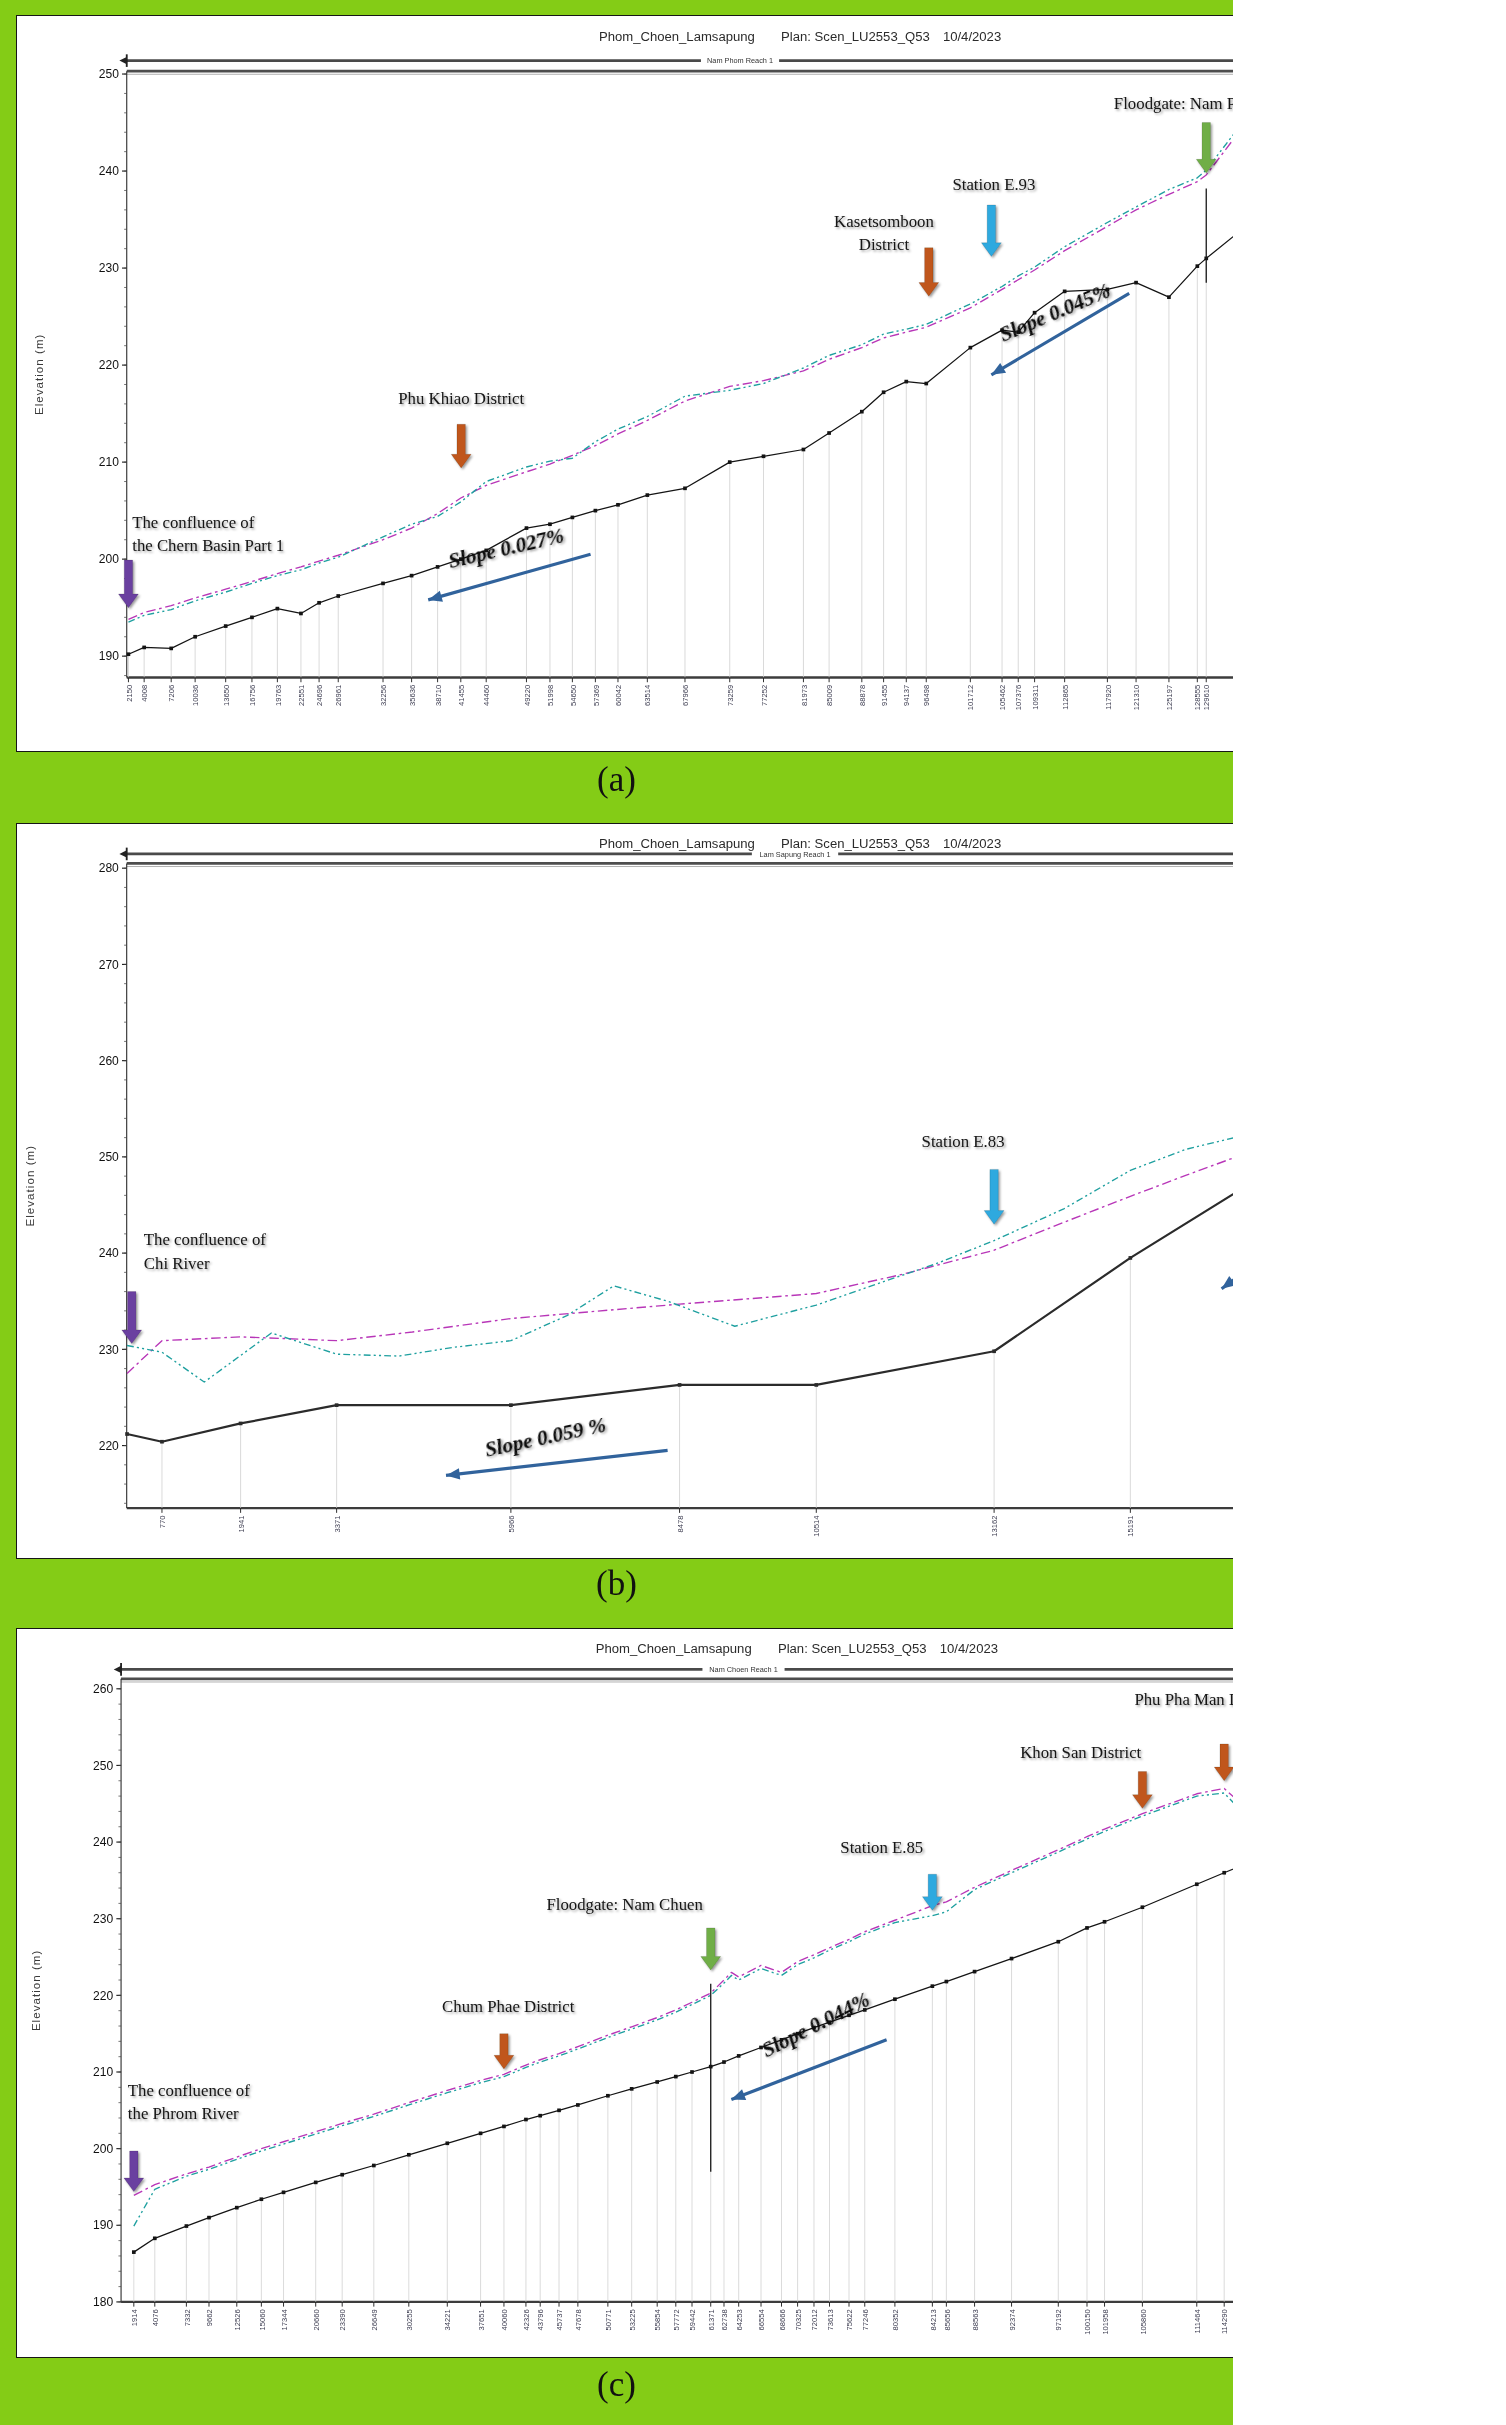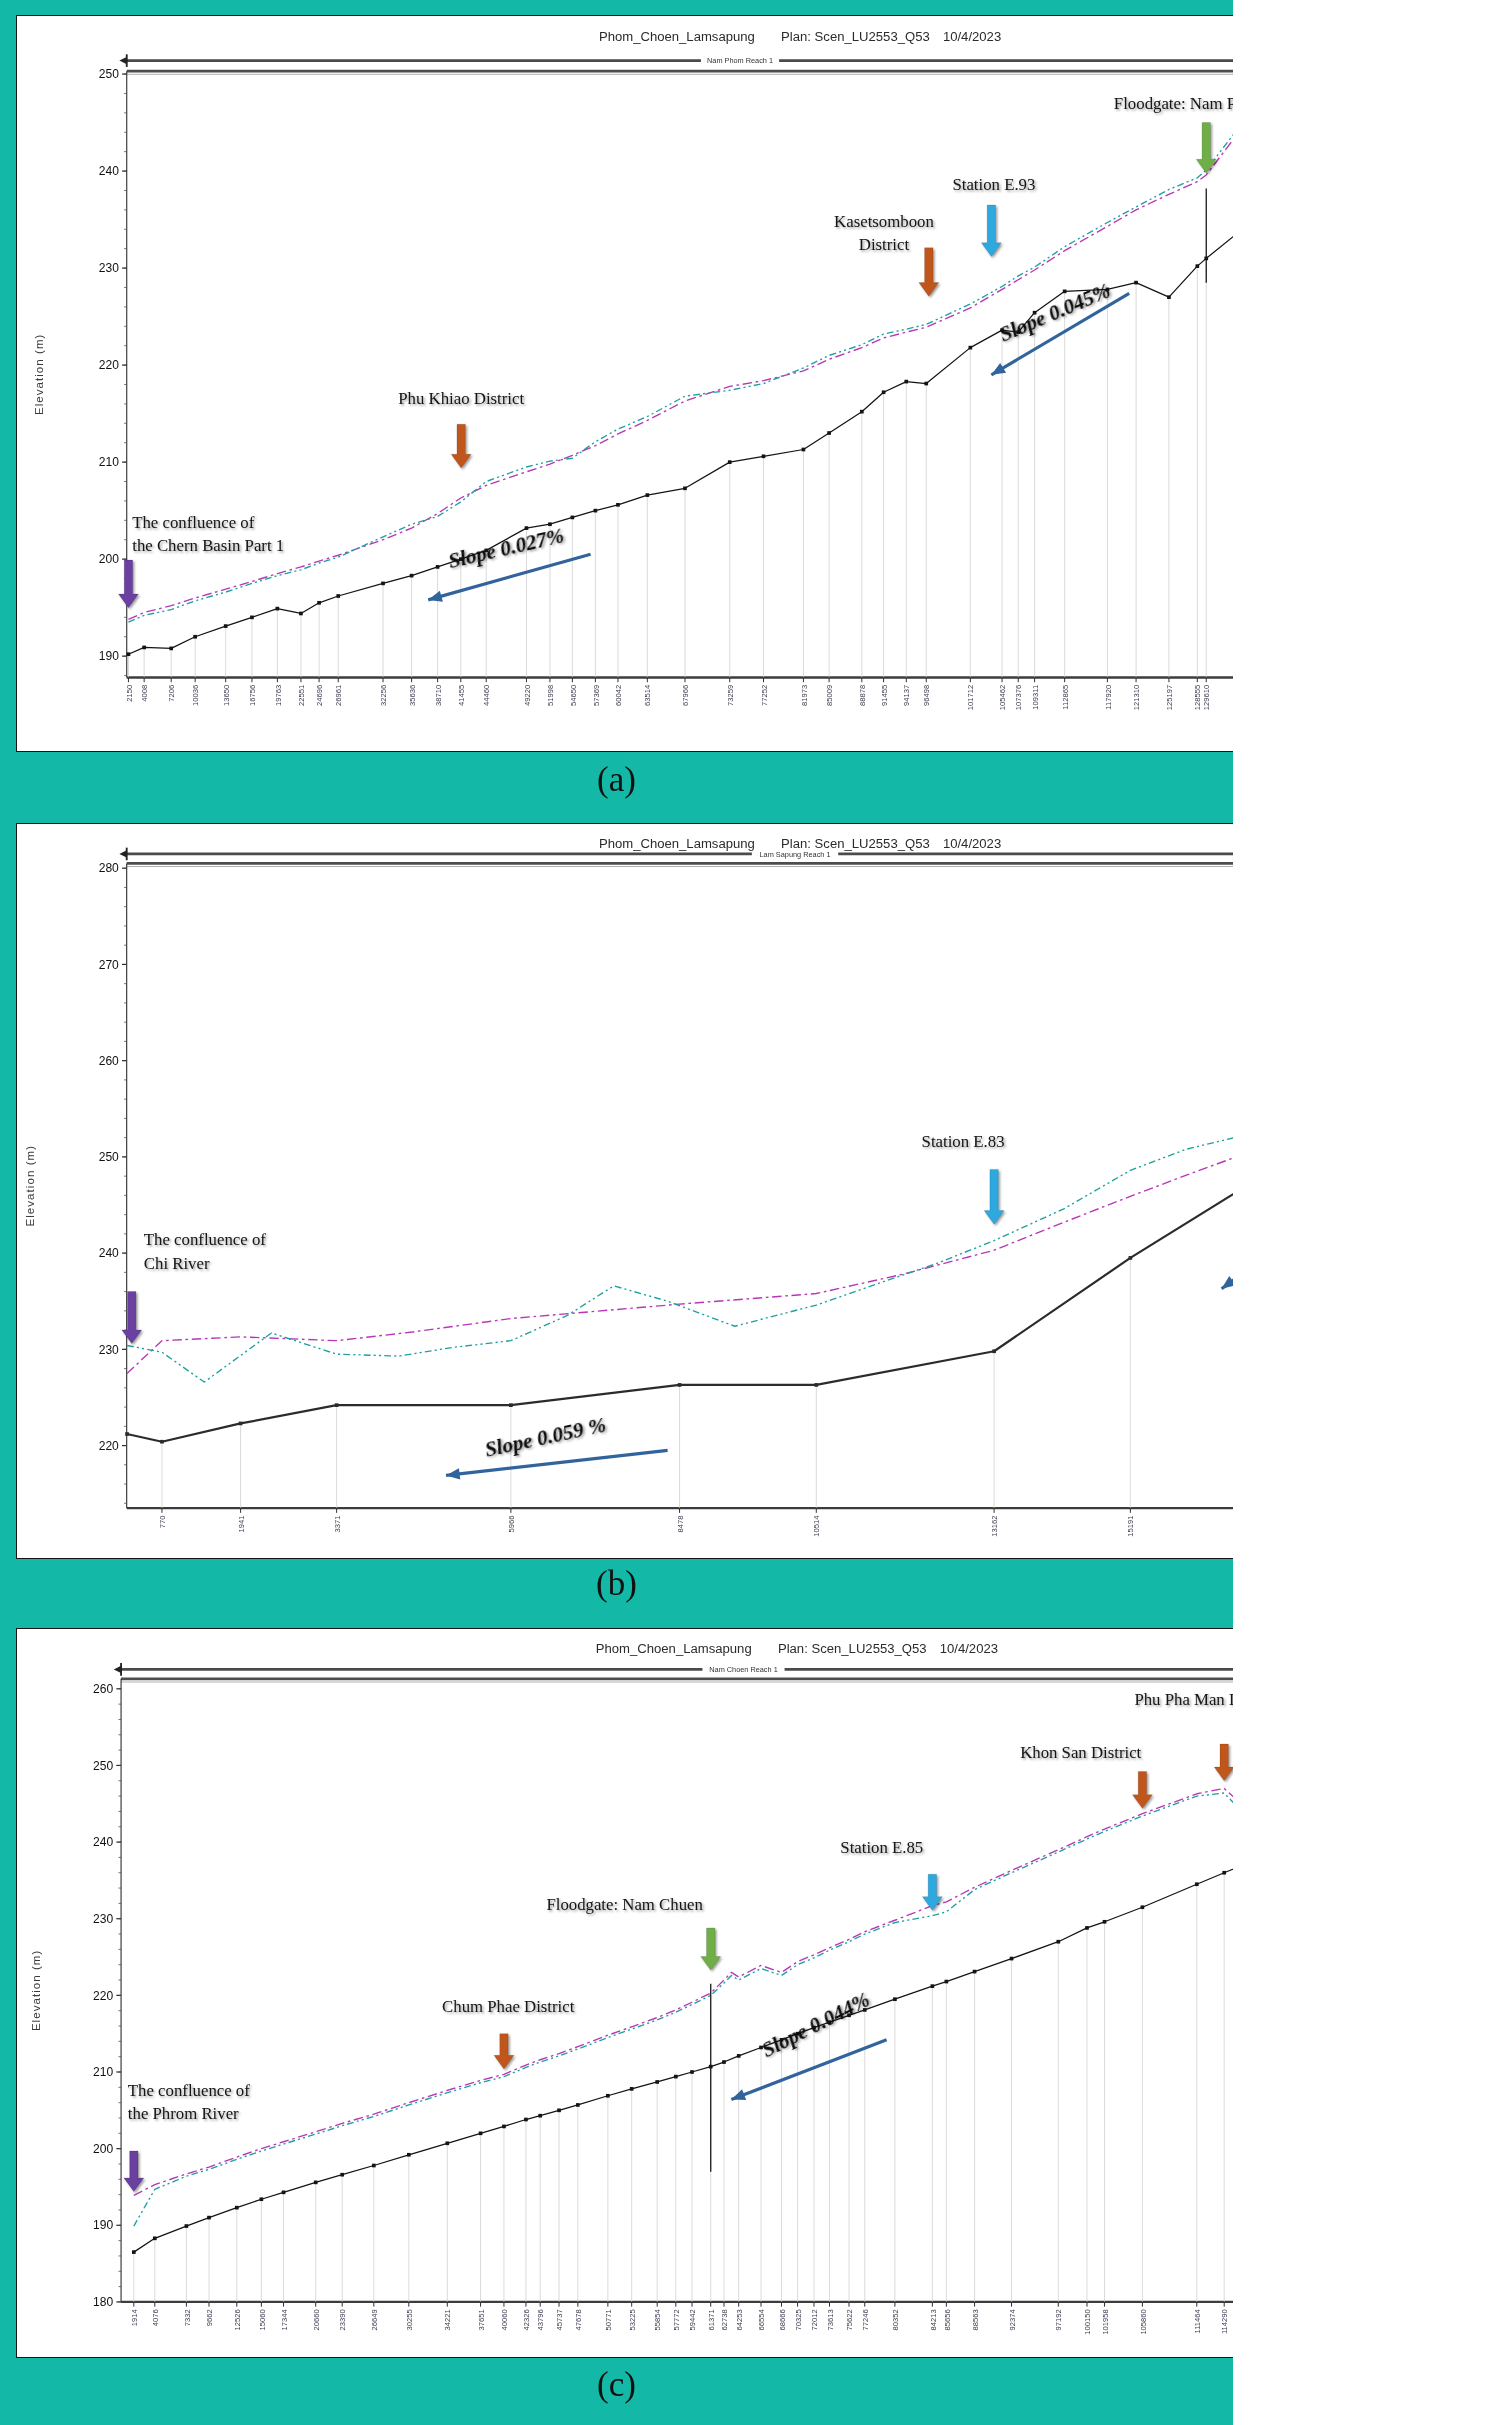--- a/index.html
+++ b/index.html
@@ -1,16 +1,16 @@
 <!DOCTYPE html>
 <html style="font-size:8.4px"><head>
 <meta charset="utf-8">
 <style>
   html,body{margin:0;padding:0;background:#ffffff;}
-  .page{position:relative;width:1233px;height:2426px;background:#14b8a6;overflow:hidden;
+  .page{position:relative;width:1233px;height:2426px;background:#84cc16;overflow:hidden;
         font-family:"Liberation Sans",sans-serif;}
   .chart-panel{position:absolute;background:#ffffff;border:1.3px solid #161616;border-right:none;box-sizing:border-box;}
   #panel-a{left:16px;top:14.7px;width:1491px;height:737px;}
   #panel-b{left:16px;top:823px;width:1491px;height:736px;}
   #panel-c{left:16px;top:1628px;width:1491px;height:730px;}
   .profile-chart{display:block;width:100%;height:100%;}
   .caption{position:absolute;left:0;width:100%;text-align:center;
            font-family:"Liberation Serif",serif;font-size:35px;color:#111;}
   #caption-a{top:760px;} #caption-b{top:1564px;} #caption-c{top:2365px;}
 </style>

